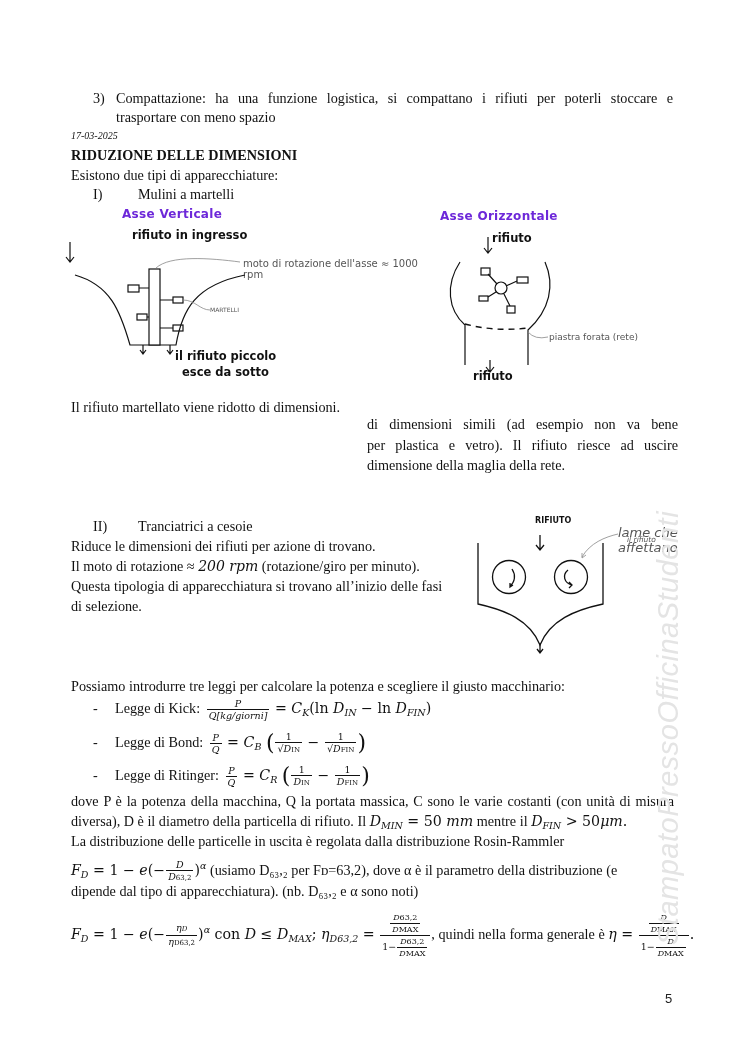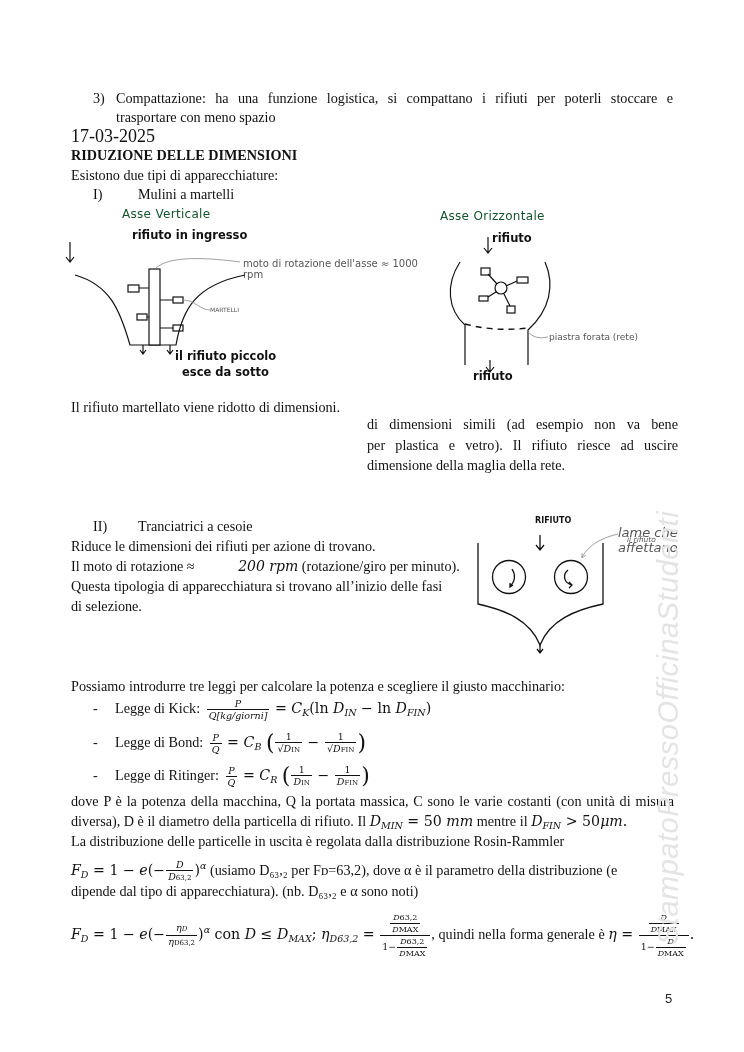--- a/index.html
+++ b/index.html
@@ -1,44 +1,44 @@
 <!DOCTYPE html>
 <html><head>
 <meta charset="utf-8">
 <style>
   html, body { margin: 0; padding: 0; background: #ffffff; }
   body { width: 744px; height: 1052px; position: relative; overflow: hidden;
          font-family: "Liberation Serif", serif; color: #111; font-size: 14.2px; }
   .abs { position: absolute; }
   .line { position: absolute; white-space: nowrap; line-height: 18px; }
   .bold { font-weight: bold; }
-  .math { font-family: "DejaVu Serif", "Liberation Serif", serif; font-style: italic; margin-left: 40px; }
+  .math { font-family: "DejaVu Serif", "Liberation Serif", serif; font-style: italic; }
   .mrm { font-family: "DejaVu Serif", "Liberation Serif", serif; font-style: normal; }
   .sub { font-size: 9.5px; vertical-align: -3px; font-style: italic; }
   .sup { font-size: 9.5px; vertical-align: 6px; font-style: italic; }
   .frac { display: inline-block; vertical-align: middle; text-align: center; font-size: 9.5px; line-height: 11px; margin: 0 1px; }
   .frac .num { display: block; border-bottom: 0.8px solid #111; padding: 0 2px; }
   .frac .den { display: block; padding: 0 2px; }
   .hand { font-family: "DejaVu Sans", sans-serif; }
-  .red-hand { color: #14532d; font-weight: normal; font-size: 12px; letter-spacing: 0.3px; }
+  .red-hand { color: #6d28d9; font-weight: bold; font-size: 12px; letter-spacing: 0.3px; }
   .black-hand { color: #111; font-weight: bold; font-size: 11.5px; }
   .gray-hand { color: #555; font-size: 10px; }
   .watermark { position: absolute; left: 652px; top: 945px; transform-origin: left top; transform: rotate(-90deg);
                font-family: "Liberation Sans", sans-serif; font-style: italic; font-size: 29px; color: #e4e4e4;
                white-space: nowrap; letter-spacing: 0.5px; }
   .pagenum { position: absolute; left: 665px; top: 991px; font-family: "Liberation Sans", sans-serif; font-size: 13px; color: #222; }
 </style>
 </head>
 <body>
 
 <div class="line" style="left:93px; top:89px;">3)</div>
 <div class="line" style="left:116px; top:89px; width:557px; text-align:justify; text-align-last:justify;">Compattazione: ha una funzione logistica, si compattano i rifiuti per poterli stoccare e</div>
 <div class="line" style="left:116px; top:108px;">trasportare con meno spazio</div>
 
-<div class="line" style="left:71px; top:127px; font-size:18px;">17-03-2025</div>
+<div class="line" style="left:71px; top:127px; font-size:10px;font-style:italic;">17-03-2025</div>
 
 <div class="line bold" style="left:71px; top:146px;">RIDUZIONE DELLE DIMENSIONI</div>
 
 <div class="line" style="left:71px; top:166px;">Esistono due tipi di apparecchiature:</div>
 
 <div class="line" style="left:93px; top:185px;">I)</div>
 <div class="line" style="left:138px; top:185px;">Mulini a martelli</div>
 
 <div class="abs" style="left:60px; top:200px; width:370px; height:190px;">
   <div class="abs hand red-hand" style="left:62px; top:7px;">Asse Verticale</div>

